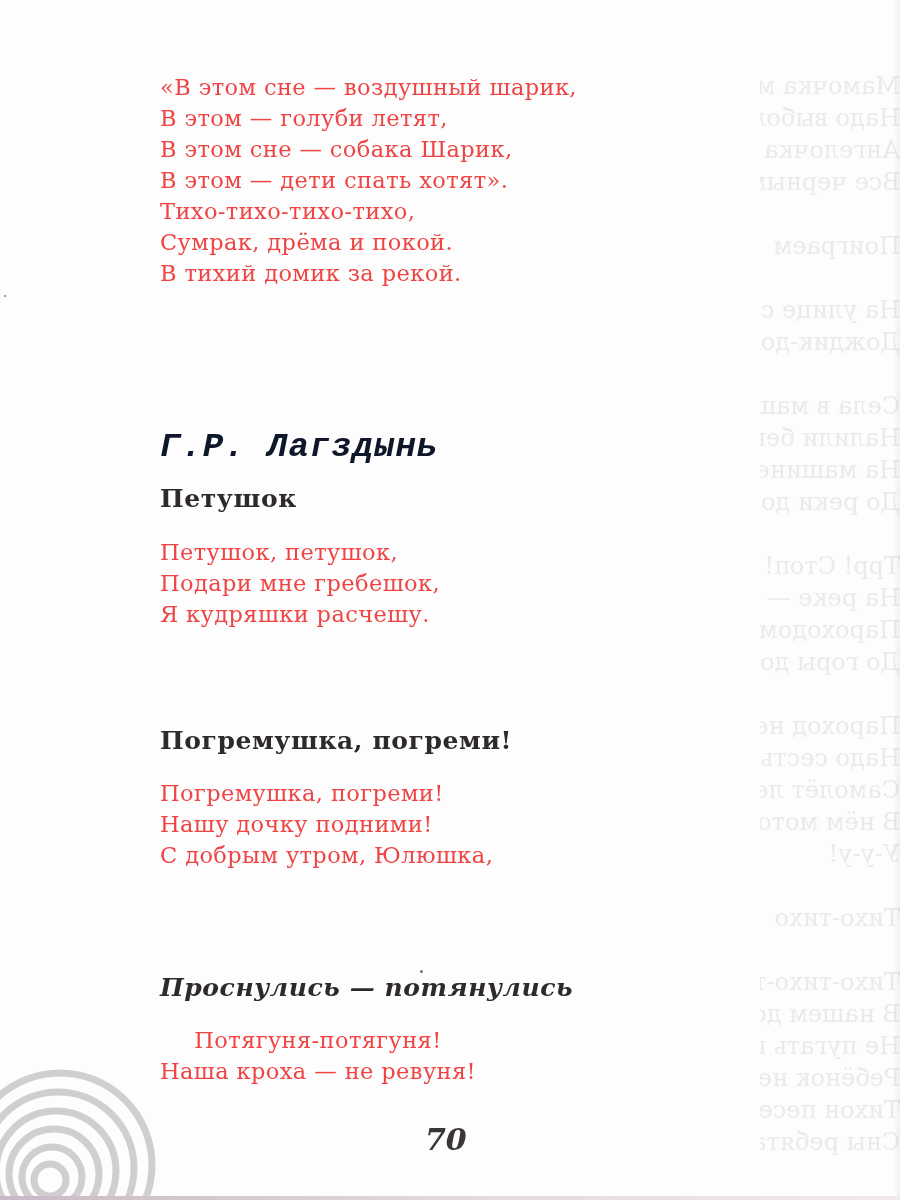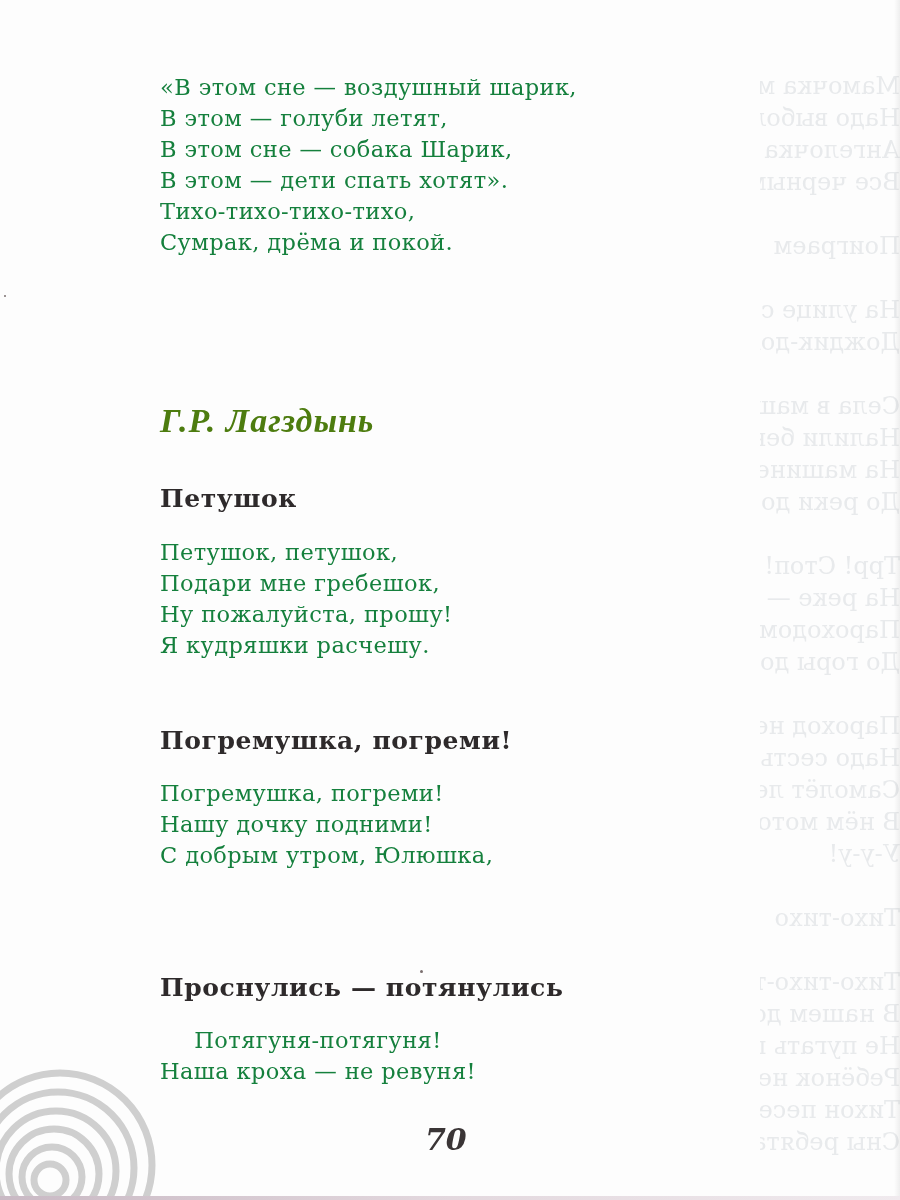--- a/index.html
+++ b/index.html
@@ -41,33 +41,33 @@
       right: 0; top: 0;
       width: 6px; height: 1200px;
       background: linear-gradient(to right, rgba(0,0,0,0), rgba(0,0,0,0.06));
     }
     .verse {
       position: absolute;
       left: 160px;
       font-size: 22.5px;
       line-height: 31px;
       letter-spacing: 0.4px;
-      color: #15803d;
+      color: #ef4444;
     }
     .verse .line { white-space: nowrap; }
     .author {
       position: absolute;
       left: 160px;
-      top: 402px;
-      font-family: Liberation Serif, serif;
+      top: 428px;
+      font-family: Liberation Mono, monospace;
       font-style: italic;
       font-weight: bold;
       font-size: 34px;
       letter-spacing: 1px;
-      color: #4d7c0f;
+      color: #0f172a;
     }
     .title {
       position: absolute;
       left: 160px;
       font-weight: bold;
       font-size: 25px;
       letter-spacing: 0.6px;
       color: #2e2a2b;
       white-space: nowrap;
     }
@@ -144,40 +144,40 @@
 
   <div class="right-shadow"></div>
 
   <div class="verse" style="top:72px;">
     <div class="line">«В этом сне — воздушный шарик,</div>
     <div class="line">В этом — голуби летят,</div>
     <div class="line">В этом сне — собака Шарик,</div>
     <div class="line">В этом — дети спать хотят».</div>
     <div class="line">Тихо-тихо-тихо-тихо,</div>
     <div class="line">Сумрак, дрёма и покой.</div>
+    <div class="line">В тихий домик за рекой.</div>
   </div>
 
   <div class="author">Г.Р. Лагздынь</div>
 
   <div class="title" style="top:484px;">Петушок</div>
   <div class="verse" style="top:537px;">
     <div class="line">Петушок, петушок,</div>
     <div class="line">Подари мне гребешок,</div>
-    <div class="line">Ну пожалуйста, прошу!</div>
     <div class="line">Я кудряшки расчешу.</div>
   </div>
 
   <div class="title" style="top:726px;">Погремушка, погреми!</div>
   <div class="verse" style="top:778px;">
     <div class="line">Погремушка, погреми!</div>
     <div class="line">Нашу дочку подними!</div>
     <div class="line">С добрым утром, Юлюшка,</div>
   </div>
 
-  <div class="title" style="top:973px;">Проснулись — потянулись</div>
+  <div class="title" style="top:973px;font-style:italic;">Проснулись — потянулись</div>
   <div class="verse" style="top:1025px;text-align:center;">
     <div class="line">Потягуня-потягуня!</div>
     <div class="line">Наша кроха — не ревуня!</div>
   </div>
 
   <svg class="spiral" viewBox="0 0 200 200">
     <g fill="none" stroke="#cfcfcf" stroke-width="7">
       <circle cx="100" cy="115" r="92"></circle>
       <circle cx="98" cy="118" r="76"></circle>
       <circle cx="96" cy="121" r="60"></circle>

